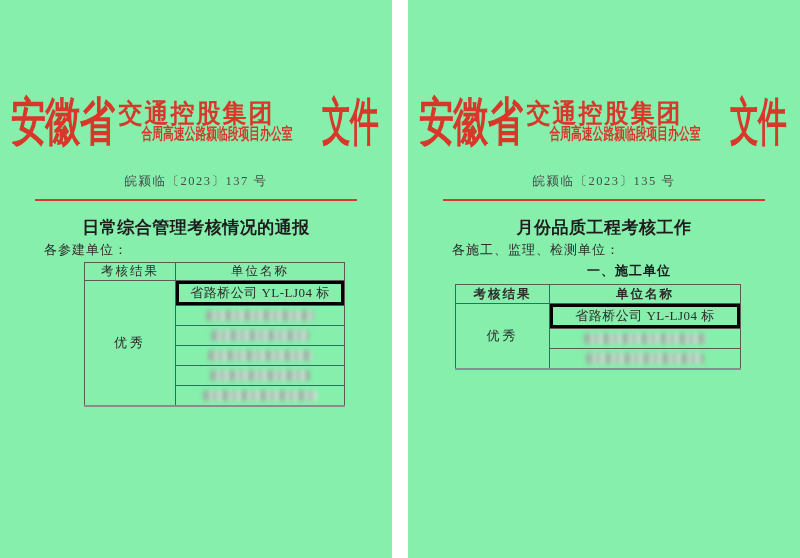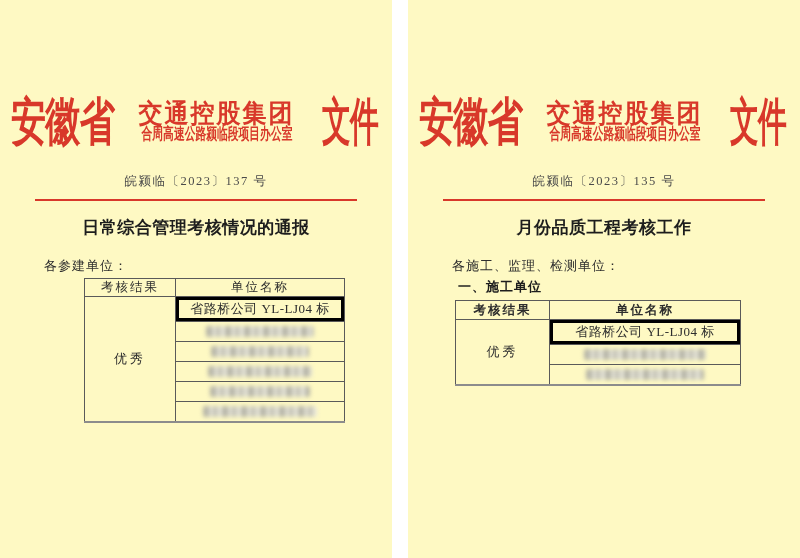--- a/index.html
+++ b/index.html
@@ -1,51 +1,51 @@
 <!DOCTYPE html>
 <html><head>
 <meta charset="utf-8">
 <style>
   * { margin:0; padding:0; box-sizing:border-box; }
   html,body { width:800px; height:558px; background:#ffffff; overflow:hidden;
               font-family:"Liberation Serif","DejaVu Serif",serif; }
   .canvas { width:800px; height:558px; display:flex; }
-  .page { width:392px; height:558px; background:#fef9c3; position:relative; overflow:hidden; }
+  .page { width:392px; height:558px; background:#86efac; position:relative; overflow:hidden; }
   .gutter { width:16px; height:558px; background:#ffffff; }
 
   
   .letterhead { margin-top:100px; display:flex; justify-content:center; align-items:center;
                 color:#d8382a; white-space:nowrap; }
   .lh-big { font-weight:bold; font-size:40px; line-height:1;
             display:inline-block; transform:scale(0.88,1.28); letter-spacing:-1px; }
   .lh-suffix { transform:scale(0.72,1.28); margin-left:-4px; }
   .lh-prefix { margin-right:-2px; }
-  .lh-mid { display:flex; flex-direction:column; align-items:center; }
+  .lh-mid { display:flex; flex-direction:column; align-items:flex-start; }
   .lh-org { font-weight:bold; font-size:24px; line-height:1.1; letter-spacing:2px;
             display:inline-block; transform:scaleY(1.08); }
   .lh-office { font-weight:bold; font-size:14px; line-height:1.2; white-space:nowrap;
                display:inline-block; transform:scale(0.77,1.15); transform-origin:center; }
 
   
   .doc-number { text-align:center; margin-top:30px; font-size:12.5px; color:#4a4a4a;
                 letter-spacing:1.5px; }
   .red-rule { height:2px; background:#d8382a; margin:9px 35px 0 35px; }
 
   
   .doc-title { margin-top:15px; text-align:center; font-weight:bold; color:#1d1d1d;
                font-size:17px; line-height:24px; letter-spacing:0.5px; }
 
   
-  .salutation { margin:17px 38px 0 44px; font-size:13px; color:#2d2d2d; letter-spacing:1px; }
+  .salutation { margin:1px 38px 0 44px; font-size:13px; color:#2d2d2d; letter-spacing:1px; }
   .body-para { margin:2px 38px 0 42px; font-size:13px; color:#2d2d2d; text-align:justify;
                text-indent:2em; letter-spacing:0.6px; }
   .lh-left  .body-para, .page-left  .body-para { line-height:21.5px; }
   .page-right .body-para { line-height:19.5px; }
   .section-heading { margin:3px 0 0 50px; font-size:13px; font-weight:bold; color:#1d1d1d;
-                     font-family:Liberation Mono, monospace; letter-spacing:1px; }
+                     font-family:Liberation Mono, monospace; letter-spacing:1px;text-align:center; }
 
   
   table.assess { border-collapse:collapse; background:transparent; }
   table.assess td, table.assess th { border:1px solid #5a5a5a; padding:0; }
   .page-left  table.assess { margin:3px 0 0 84px; width:261px; }
   .page-right table.assess { margin:4px 0 0 47px; width:286px; }
   table.assess th { font-size:12.5px; color:#2d2d2d; height:18px; font-weight:normal; letter-spacing:2px;margin-left:40px; }
   .page-left  table.assess th { font-family:"Liberation Serif","DejaVu Serif",serif; }
   .page-right table.assess th { font-family:"Liberation Sans","DejaVu Sans",sans-serif; font-weight:bold; height:19px; }
   .page-left  .col-result { width:91px; }

